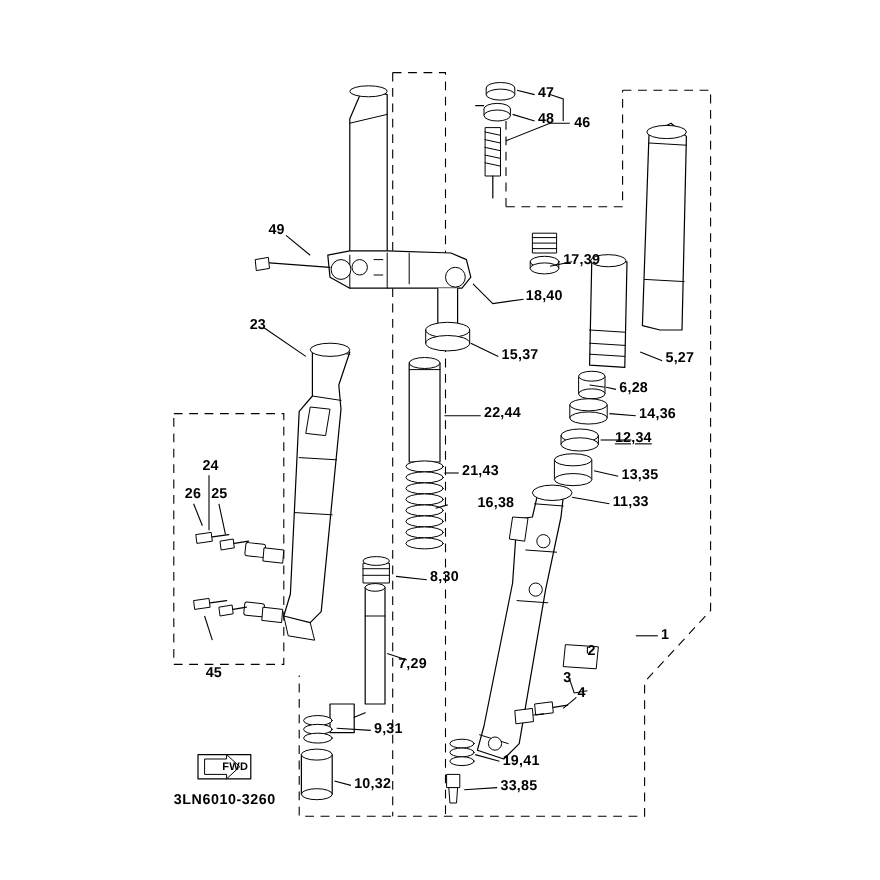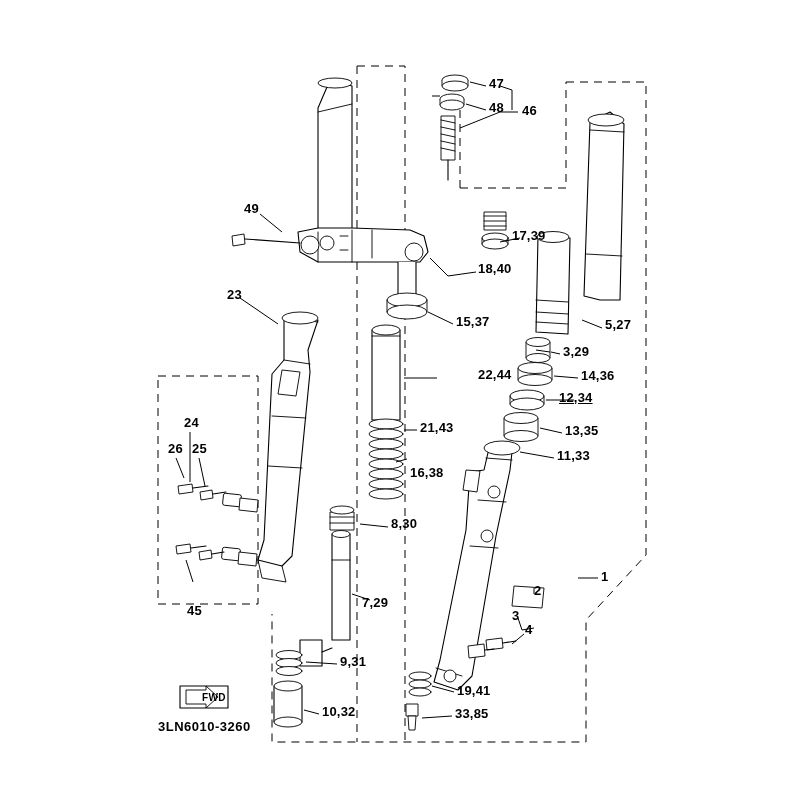--- a/index.html
+++ b/index.html
@@ -273,28 +273,28 @@
 
   <div class="lbl" style="left:489px; top:76px;">47</div>
   <div class="lbl" style="left:489px; top:100px;">48</div>
   <div class="lbl" style="left:522px; top:103px;">46</div>
   <div class="lbl" style="left:244px; top:201px;">49</div>
   <div class="lbl" style="left:512px; top:228px;">17,39</div>
   <div class="lbl" style="left:478px; top:261px;">18,40</div>
   <div class="lbl" style="left:227px; top:287px;">23</div>
   <div class="lbl" style="left:456px; top:314px;">15,37</div>
   <div class="lbl" style="left:605px; top:317px;">5,27</div>
-  <div class="lbl" style="left:563px; top:344px;">3,29</div>
-  <div class="lbl" style="left:440px; top:367px;margin-left:38px;">22,44</div>
+  <div class="lbl" style="left:563px; top:344px;">6,28</div>
+  <div class="lbl" style="left:440px; top:367px;">22,44</div>
   <div class="lbl" style="left:581px; top:368px;">14,36</div>
   <div class="lbl" style="left:559px; top:390px;text-decoration:underline;">12,34</div>
   <div class="lbl" style="left:565px; top:423px;">13,35</div>
   <div class="lbl" style="left:420px; top:420px;">21,43</div>
   <div class="lbl" style="left:557px; top:448px;">11,33</div>
-  <div class="lbl" style="left:410px; top:449px;margin-top:16px;">16,38</div>
+  <div class="lbl" style="left:434px; top:449px;">16,38</div>
   <div class="lbl" style="left:184px; top:415px;">24</div>
   <div class="lbl" style="left:168px; top:441px;">26</div>
   <div class="lbl" style="left:192px; top:441px;">25</div>
   <div class="lbl" style="left:391px; top:516px;">8,30</div>
   <div class="lbl" style="left:187px; top:603px;">45</div>
   <div class="lbl" style="left:362px; top:595px;">7,29</div>
   <div class="lbl" style="left:534px; top:583px;">2</div>
   <div class="lbl" style="left:512px; top:608px;">3</div>
   <div class="lbl" style="left:525px; top:622px;">4</div>
   <div class="lbl" style="left:601px; top:569px;">1</div>

